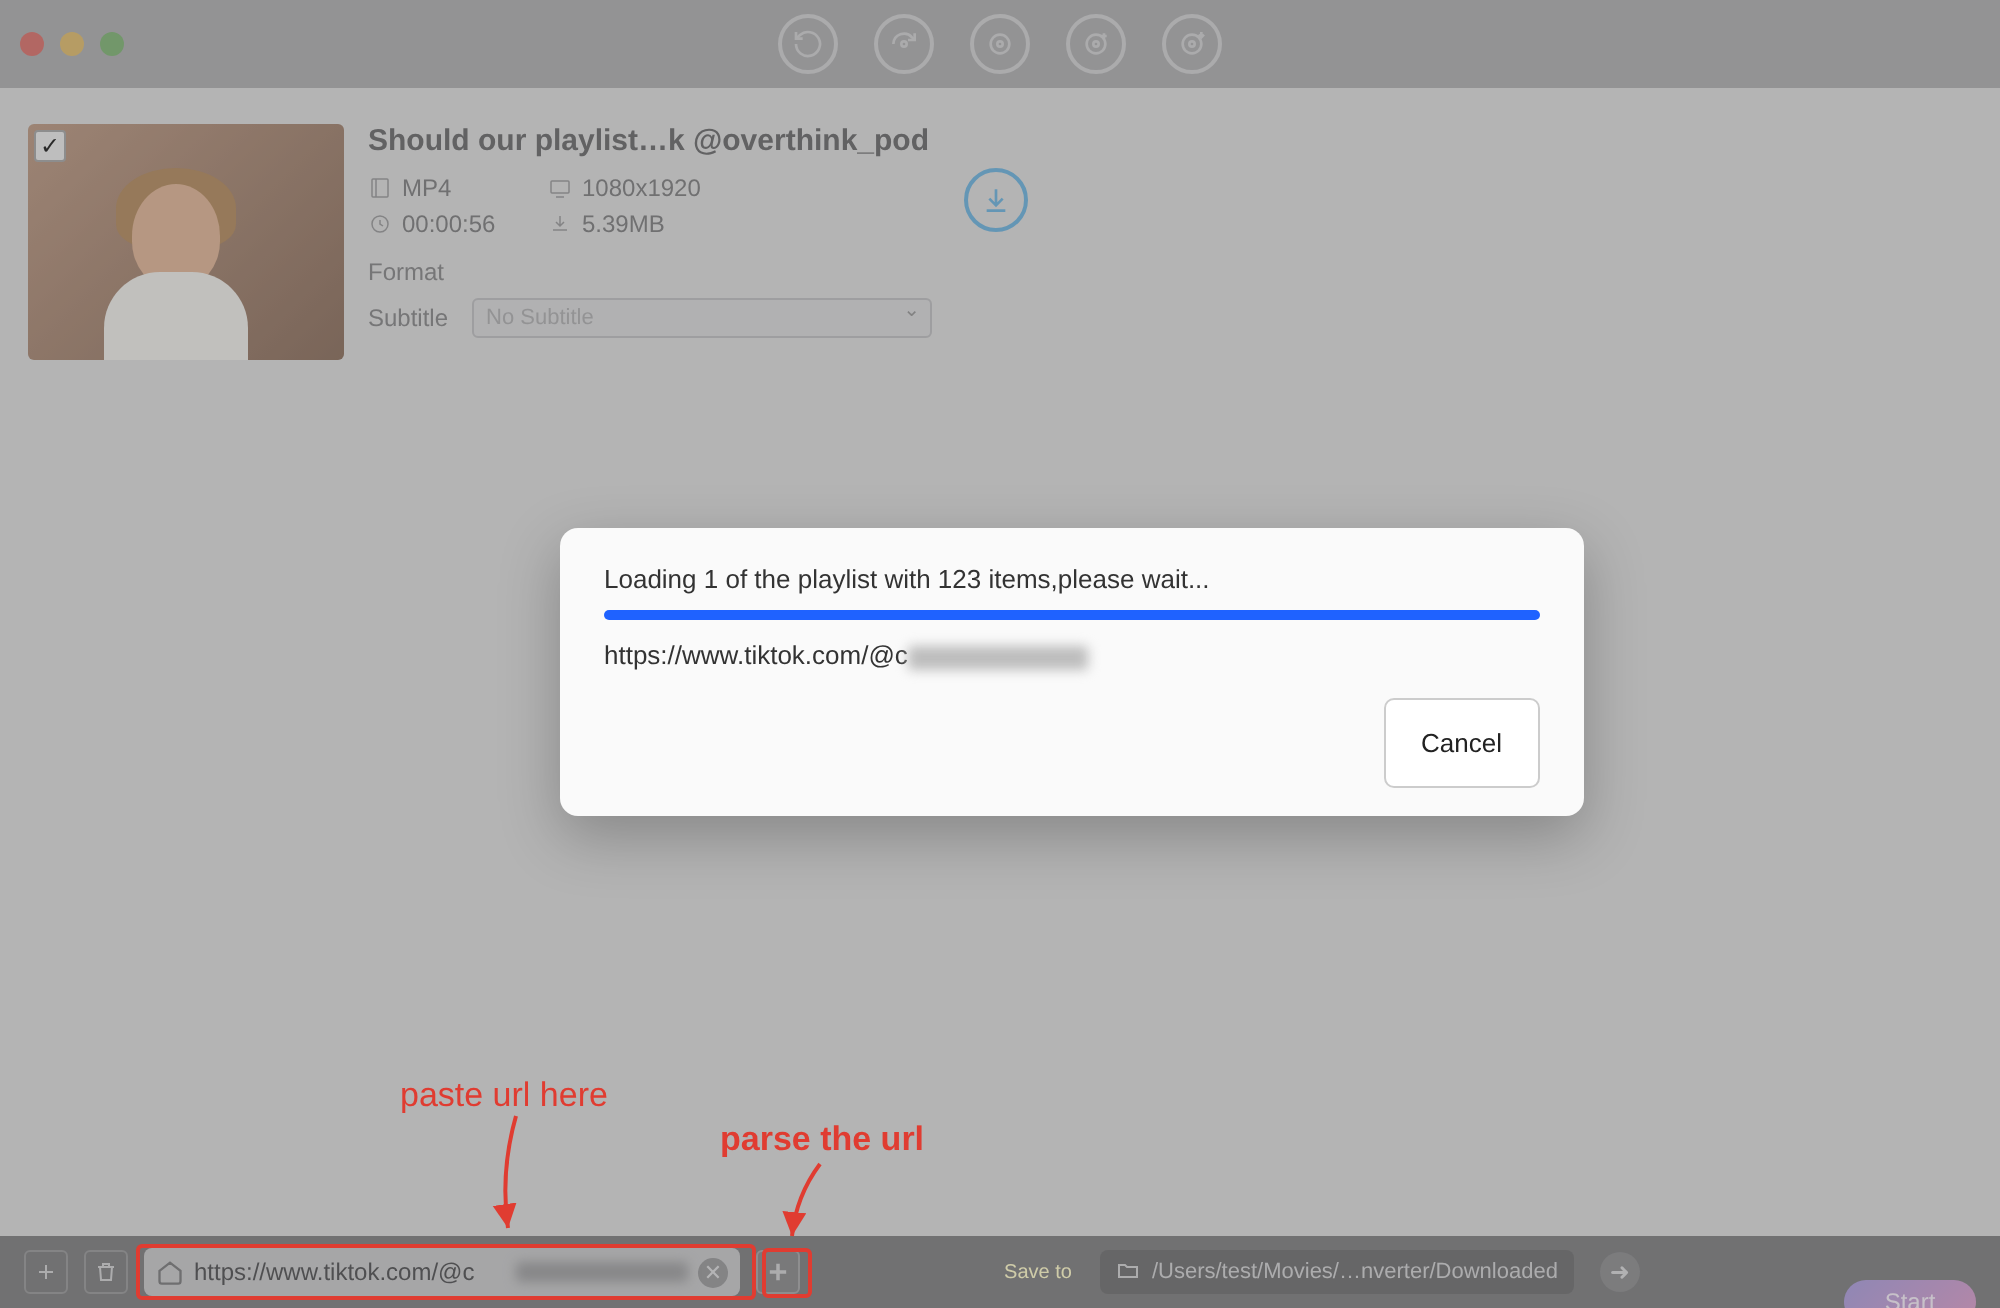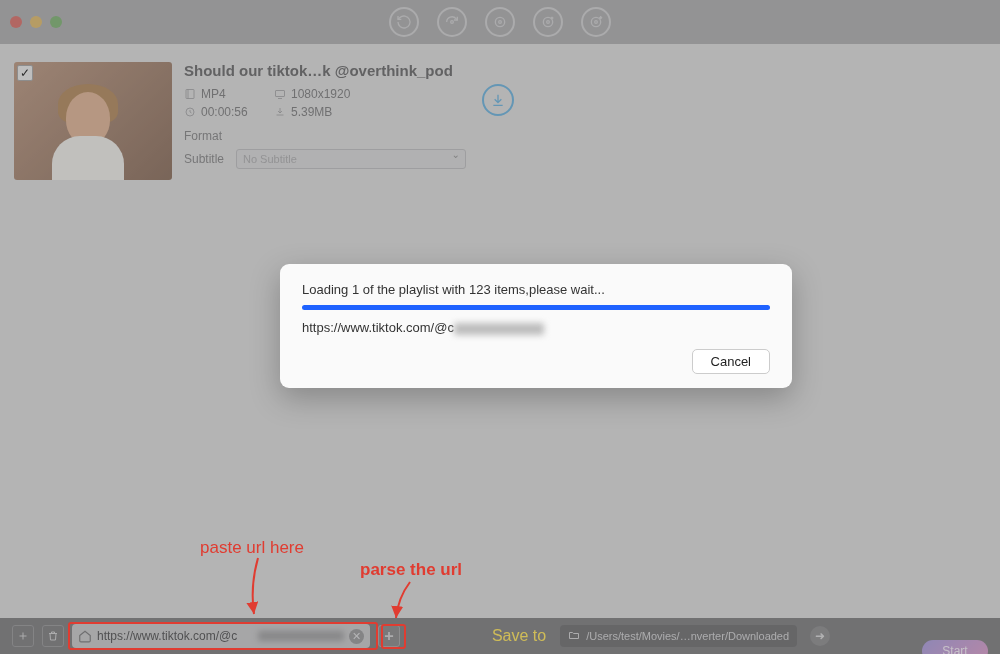--- a/index.html
+++ b/index.html
@@ -41,34 +41,34 @@
   .dl-btn { position:absolute; right:-48px; top:22px; width:32px; height:32px; border:2px solid #5aa7d6; border-radius:50%; display:flex; align-items:center; justify-content:center; color:#5aa7d6; }
 
   
   .dialog { position:absolute; z-index:10; left:280px; top:264px; width:512px; background:#fafafa; border-radius:9px; box-shadow:0 10px 30px rgba(0,0,0,0.25); padding:18px 22px 14px; }
   .dlg-msg { font-size:13px; color:#333; margin-bottom:8px; }
   .progress { height:5px; background:#cfcfcf; border-radius:3px; overflow:hidden; margin-bottom:10px; }
   .progress-bar { height:100%; width:100%; background:#1f62ff; }
   .dlg-url { font-size:13px; color:#333; }
   .dlg-url .redact { display:inline-block; width:90px; height:12px; vertical-align:middle; filter:blur(3px); background:#bdbdbd; border-radius:2px; }
   .dlg-btns { display:flex; justify-content:flex-end; margin-top:14px; }
-  .cancel-btn { background:#fff; border:1px solid #ccc; border-radius:5px; padding:4px 18px; font-size:13px; color:#222; }
+  .cancel-btn { background:#fff; border:1px solid #ccc; border-radius:5px; padding:14px 18px; font-size:13px; color:#222; }
 
   
   .bottom { position:absolute; left:0; right:0; bottom:0; height:36px; background:#6d6d6f; display:flex; align-items:center; padding:0 12px; gap:8px; }
   .sq-btn { width:22px; height:22px; border:1px solid #8a8a8c; border-radius:3px; display:flex; align-items:center; justify-content:center; color:#c8c8ca; background:#6d6d6f; }
   .url-wrap { display:flex; align-items:center; height:24px; background:#bfbfc1; border-radius:4px; padding:0 6px; width:298px; position:relative; }
   .url-wrap .home { width:14px; height:14px; color:#6a6a6c; margin-right:5px; }
   .url-wrap input { flex:1; border:none; background:transparent; font-size:12px; color:#3a3a3c; outline:none; }
   .url-wrap .redact-in { position:absolute; left:186px; width:86px; height:10px; filter:blur(3px); background:#8f8f91; border-radius:2px; }
   .url-wrap .clear-x { width:15px; height:15px; border-radius:50%; background:#8a8a8c; color:#d5d5d7; display:flex; align-items:center; justify-content:center; font-size:11px; }
   .red-box { position:absolute; border:2px solid #e03c31; border-radius:3px; pointer-events:none; z-index:20; }
   .red-url { left:68px; bottom:4px; width:310px; height:28px; }
   .red-plus { left:381px; bottom:5px; width:25px; height:25px; }
-  .save-lbl { margin-left:auto; color:#fde047; font-size:16px; margin-right:6px; }
+  .save-lbl { margin-left:auto; color:#fef9c3; font-size:10px; margin-right:6px; }
   .path-box { display:flex; align-items:center; gap:6px; background:#5d5d5f; height:22px; border-radius:4px; padding:0 8px; color:#c8c8ca; font-size:11px; }
   .go-btn { width:20px; height:20px; border-radius:50%; background:#7e7e80; color:#d0d0d2; display:flex; align-items:center; justify-content:center; margin-left:5px; font-size:12px; }
   .start-btn { margin-left:auto; width:66px; height:22px; border-radius:11px; background:linear-gradient(135deg,#9c8fd6,#d68fc0); color:#f1e8f4; font-size:12px; display:flex; align-items:center; justify-content:center;margin-top:29px; }
 
   
   .annot { position:absolute; color:#e03c31; font-size:17px; z-index:20; }
   .arrow { position:absolute; z-index:20; }
 </style>
 </head>
 <body>
@@ -120,21 +120,21 @@
   <div class="video-card">
     <div class="thumb">
       <div class="thumb-check">✓</div>
       <div class="thumb-person">
         <div class="thumb-hair"></div>
         <div class="thumb-head"></div>
         <div class="thumb-body"></div>
       </div>
     </div>
     <div class="card-info" style="position:relative;">
-      <div class="card-title">Should our tiktok…k @overthink_pod</div>
+      <div class="card-title">Should our playlist…k @overthink_pod</div>
       <div class="meta-grid">
         <div class="meta-cell">
           <span class="mini-ico">
               <svg viewBox="0 0 24 24">
                 <rect x="4" y="3" width="16" height="18" rx="1"></rect>
                 <path d="M8 3v18"></path>
               </svg>
             </span>
           <span>MP4</span>
         </div>

